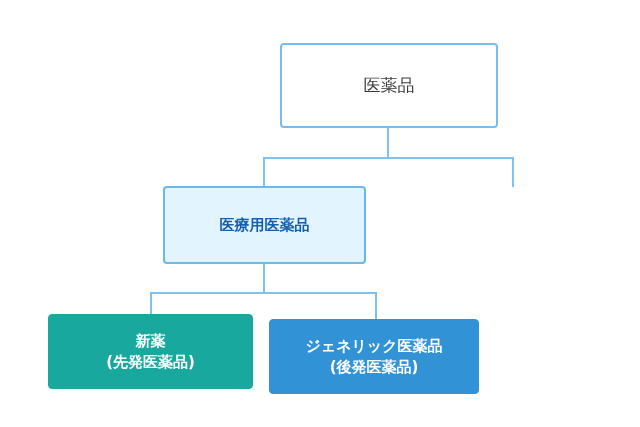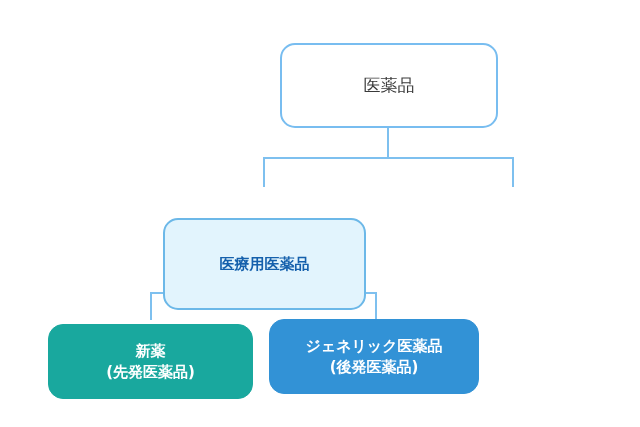--- a/index.html
+++ b/index.html
@@ -21,21 +21,21 @@
   }
 
   
   .node {
     position: absolute;
     box-sizing: border-box;
     display: flex;
     align-items: center;
     justify-content: center;
     text-align: center;
-    border-radius: 15px;
+    border-radius: 4px;
     line-height: 1.35;
     z-index: 2;
   }
   .node .label {
     display: block;
     white-space: pre-line;
   }
 
   
   .node-root {
@@ -94,26 +94,26 @@
 
   <div class="conn conn-v" style="left:263px; top:263px; height:31px;"></div>
   <div class="conn conn-h" style="left:150px; top:292px; width:227px;"></div>
   <div class="conn conn-v" style="left:150px; top:292px; height:28px;"></div>
   <div class="conn conn-v" style="left:375px; top:292px; height:28px;"></div>
 
   <div class="node node-root" style="left:280px; top:43px; width:218px; height:85px;">
     <span class="label">医薬品</span>
   </div>
 
-  <div class="node node-l2" style="left:163px; top:186px; width:203px; height:92px;margin-top:32px;">
+  <div class="node node-l2" style="left:163px; top:186px; width:203px; height:78px;">
     <span class="label">医療用医薬品</span>
   </div>
 
 
-  <div class="node node-teal" style="left:48px; top:324px; width:205px; height:75px;">
+  <div class="node node-teal" style="left:48px; top:314px; width:205px; height:75px;">
     <span class="label">新薬
 (先発医薬品)</span>
   </div>
 
   <div class="node node-blue" style="left:269px; top:319px; width:210px; height:75px;">
     <span class="label">ジェネリック医薬品
 (後発医薬品)</span>
   </div>
 
 </div>

